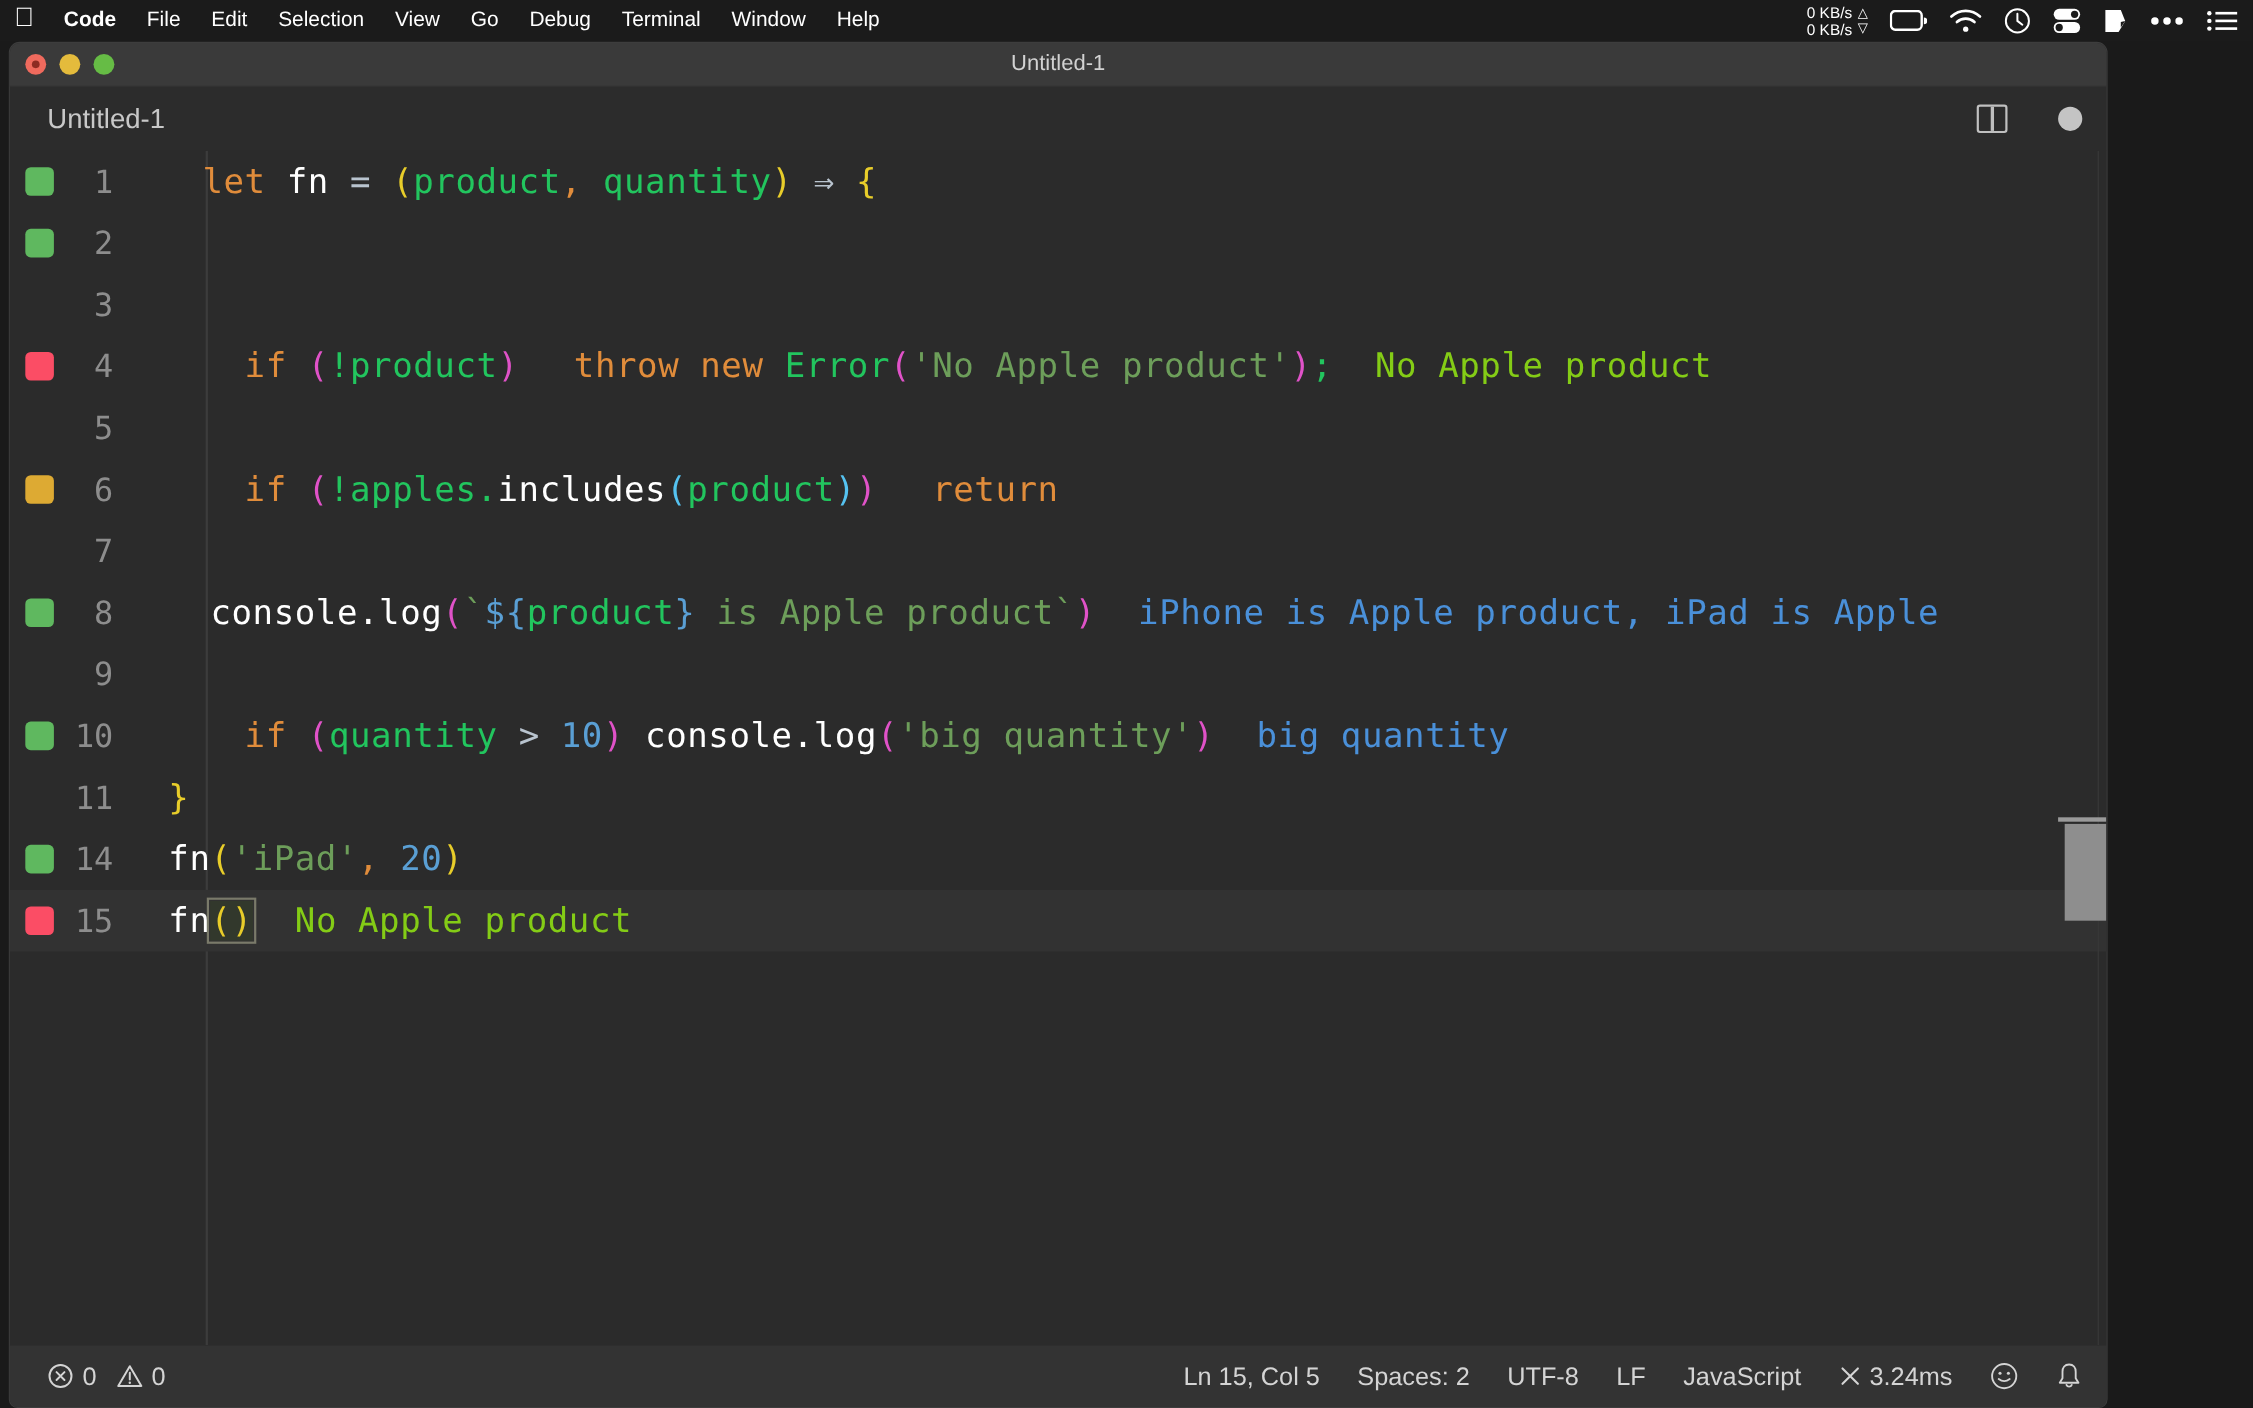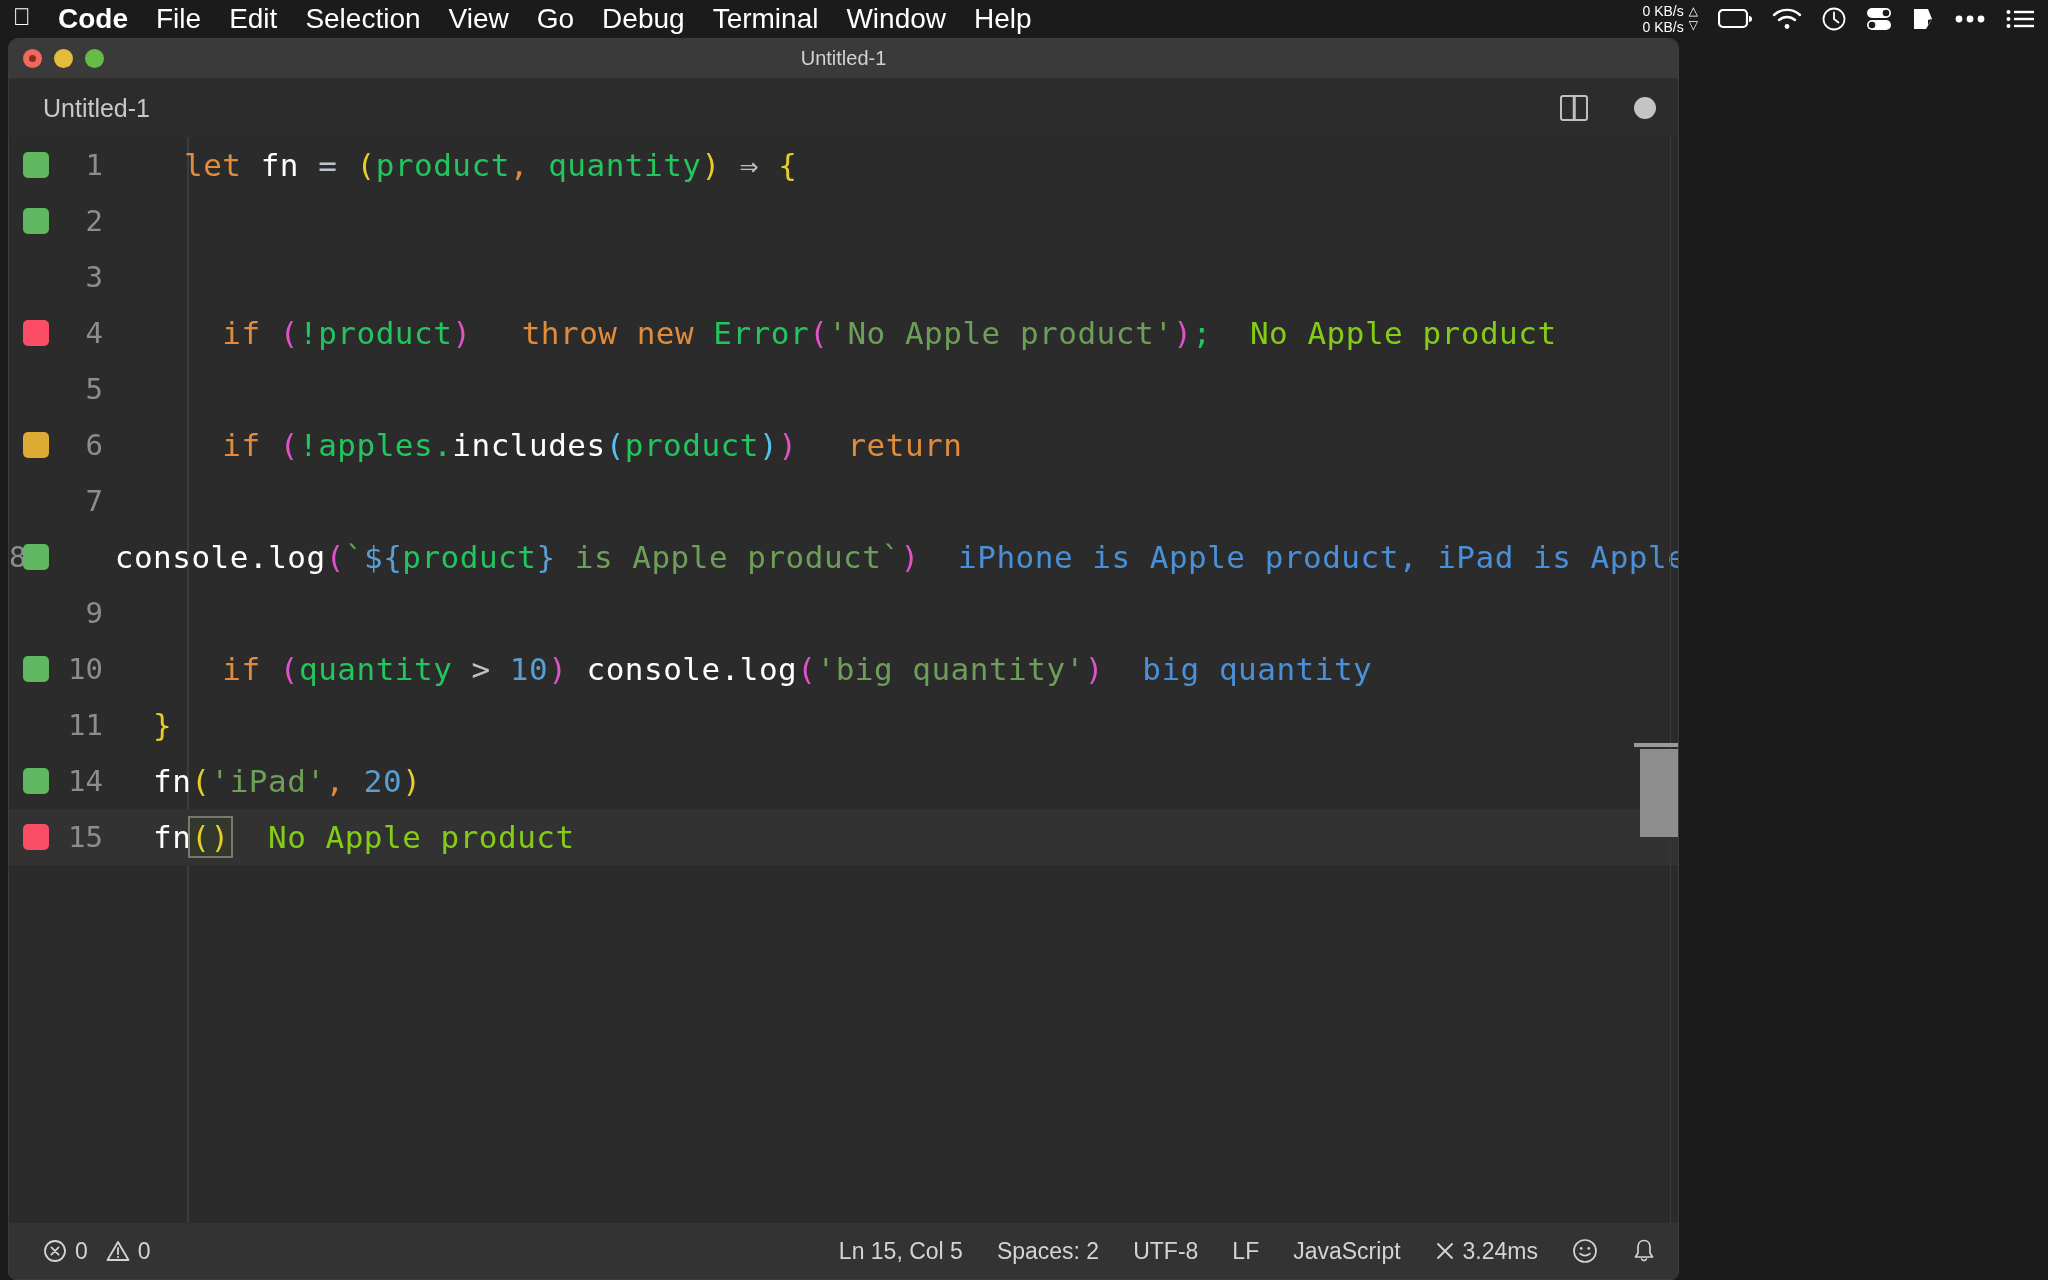--- a/index.html
+++ b/index.html
@@ -15,40 +15,40 @@
     position:absolute; top:0; left:0; width:2048px; height:38px;
     background:#1b1b1b; display:flex; align-items:center;
     color:#ffffff;
   }
   #menubar-left{ display:flex; align-items:center; height:38px; }
   .apple-logo{
     width:44px; display:flex; align-items:center; justify-content:center;
     font-size:24px; line-height:1; padding-bottom:4px;
   }
   .menu-item{
-    padding:0 14px; font-size:28px; height:36px;
+    padding:0 14px; font-size:19px; height:36px;
     display:flex; align-items:center; white-space:nowrap;
     color:#ffffff;
   }
   .menu-item.bold{ font-weight:bold; }
   #menubar-right{
     margin-left:auto; display:flex; align-items:center; height:38px;
     padding-right:14px; gap:20px;
   }
   .net-speed{
     display:flex; align-items:center; gap:5px;
     font-size:14px; line-height:1.15; font-family:"Liberation Sans", sans-serif;margin-left:36px;
   }
   .net-speed .rows{ display:flex; flex-direction:column; text-align:right; }
   .net-speed .arrows{ display:flex; flex-direction:column; font-size:12px; line-height:1.15; }
   .tray-icon{ display:flex; align-items:center; justify-content:center; }
 
   
   #window{
-    position:absolute; left:8px; top:38px; width:1671px; height:1242px;
+    position:absolute; left:8px; top:38px; width:1908px; height:1242px;
     background:#2c2c2c; border-radius:10px 10px 8px 8px;
     border:1px solid #3d3d3d; overflow:hidden;
   }
   #titlebar{
     height:40px; background:#3a3a3a; position:relative;
     display:flex; align-items:center; border-bottom:1px solid #313131;
   }
   #traffic{ display:flex; gap:12px; padding-left:14px; }
   .light{ width:19px; height:19px; border-radius:50%; }
   .light.red{ background:#ef6a5d; }

